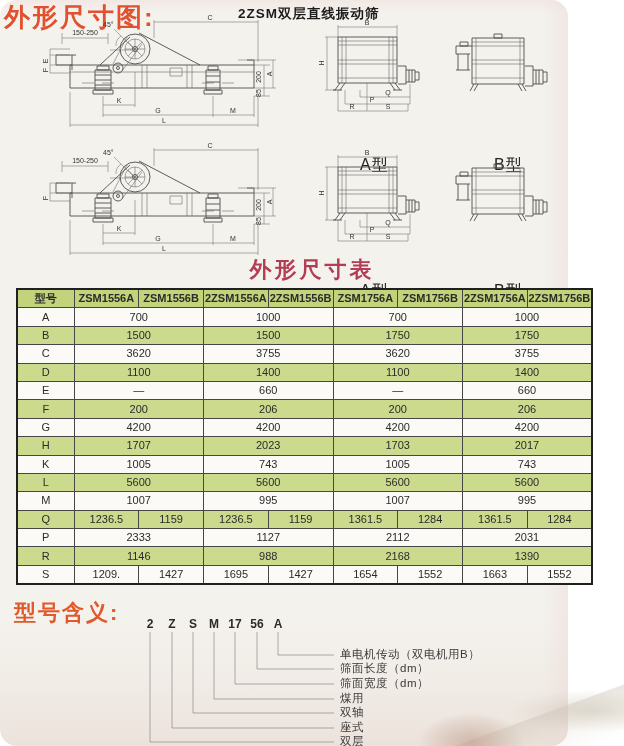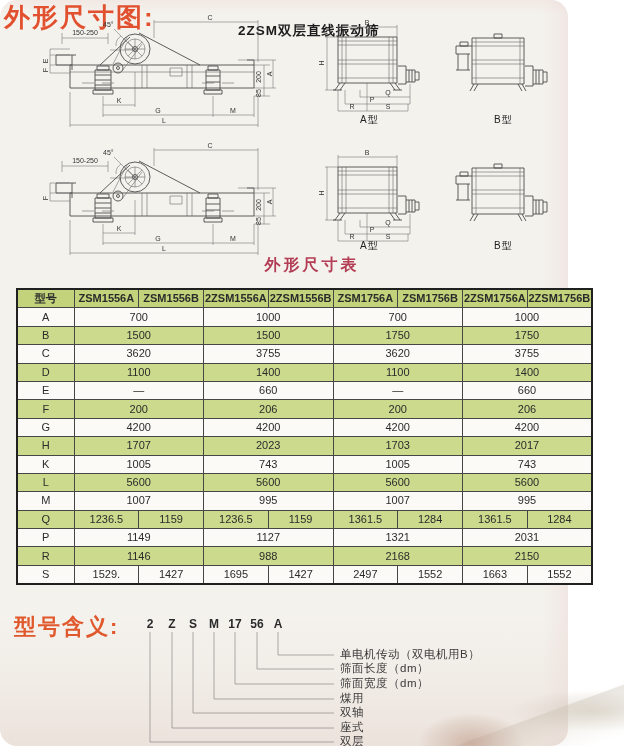--- a/index.html
+++ b/index.html
@@ -8,23 +8,23 @@
     background:
       linear-gradient(180deg, rgba(236,210,208,.30) 0px, rgba(236,210,208,0) 14px),
       linear-gradient(270deg, rgba(234,213,212,.38) 0px, rgba(234,213,212,0) 26px),
       linear-gradient(0deg, rgba(226,206,198,.45) 0px, rgba(226,206,198,.18) 60px, rgba(226,206,198,0) 130px),
       #f4f2ed;
     border-radius: 17px;
   }
   .abs{position:absolute;}
   .title-red-big{font-size:26px;font-weight:700;color:#e2512f;letter-spacing:2px;}
   .title-black{font-size:13.5px;font-weight:700;color:#1c1c1c;letter-spacing:1px;}
-  .title-table{font-size:16px;font-weight:700;color:#b23d55;letter-spacing:3px;}
+  .title-table{font-size:22px;font-weight:700;color:#b23d55;letter-spacing:3px;}
   .title-model{font-size:22px;font-weight:700;color:#e0582c;letter-spacing:2px;}
-  .type-label{font-size:10px;color:#222;letter-spacing:1px;}
+  .type-label{font-size:16px;color:#222;letter-spacing:1px;margin-top:42px;}
 
   
   .ln{stroke:#4c4c4c;stroke-width:.9;fill:none;}
   .thin{stroke:#5d5d5d;stroke-width:.55;fill:none;}
   .dim{stroke:#6e6e6e;stroke-width:.55;fill:none;}
   .dt{font:7px "Liberation Sans",sans-serif;fill:#333;}
   .mcode{font:700 12px "Liberation Sans",sans-serif;fill:#2b2b2b;}
   .mlabel{font:11.5px "Liberation Sans",sans-serif;fill:#3a3a3a;letter-spacing:.5px;}
 
   
@@ -134,21 +134,21 @@
         <g>
           <path class="ln" d="M73,40 H81 V60 H73 M81,44 H91 V58 H81 M91,46 H95 V56 H91 M84,44 V58 M87,44 V58"></path>
         </g>
         <path class="ln" d="M22,58 L18,65 M26,58 L22,65 M70,58 L74,65 M66,58 L70,65"></path>
       </g>
     </defs>
   </svg>
 
   <div class="abs title-red-big" style="left:4px;top:0px;">外形尺寸图:</div>
 
-  <div class="abs title-black" style="left:238px;top:22px;">2ZSM双层直线振动筛</div>
+  <div class="abs title-black" style="left:238px;top:5px;">2ZSM双层直线振动筛</div>
 
   <svg class="abs" style="left:42px;top:12px;" width="240" height="120" viewBox="0 0 240 120">
     <use href="#sideview"></use>
     <path class="thin" d="M28,60 H212"></path>
     <text class="dt" transform="rotate(-90 6 49)" x="6" y="49" text-anchor="middle">E</text>
     <path class="dim" d="M8,37 H28 M8,37 V43"></path>
   </svg>
 
   <svg class="abs" style="left:318px;top:20px;" width="125" height="100" viewBox="0 0 125 100">
       <use href="#endA"></use>
@@ -286,47 +286,47 @@
           <td>1159</td>
           <td>1236.5</td>
           <td>1159</td>
           <td>1361.5</td>
           <td>1284</td>
           <td>1361.5</td>
           <td>1284</td>
         </tr>
         <tr>
           <td>P</td>
-          <td colspan="2">1149</td>
+          <td colspan="2">2333</td>
           <td colspan="2">1127</td>
-          <td colspan="2">1321</td>
+          <td colspan="2">2112</td>
           <td colspan="2">2031</td>
         </tr>
         <tr class="alt">
           <td>R</td>
           <td colspan="2">1146</td>
           <td colspan="2">988</td>
           <td colspan="2">2168</td>
-          <td colspan="2">2150</td>
+          <td colspan="2">1390</td>
         </tr>
         <tr>
           <td>S</td>
-          <td>1529.</td>
+          <td>1209.</td>
           <td>1427</td>
           <td>1695</td>
           <td>1427</td>
-          <td>2497</td>
+          <td>1654</td>
           <td>1552</td>
           <td>1663</td>
           <td>1552</td>
         </tr>
       </tbody>
   </table>
 
-  <div class="abs title-model" style="left:14px;top:612px;">型号含义:</div>
+  <div class="abs title-model" style="left:14px;top:598px;">型号含义:</div>
 
   <svg class="abs" style="left:136px;top:610px;" width="488" height="136" viewBox="0 0 488 136">
     <text class="mcode" x="14" y="18" text-anchor="middle">2</text>
     <text class="mcode" x="36" y="18" text-anchor="middle">Z</text>
     <text class="mcode" x="57" y="18" text-anchor="middle">S</text>
     <text class="mcode" x="78" y="18" text-anchor="middle">M</text>
     <text class="mcode" x="99" y="18" text-anchor="middle">17</text>
     <text class="mcode" x="121" y="18" text-anchor="middle">56</text>
     <text class="mcode" x="142" y="18" text-anchor="middle">A</text>
 

